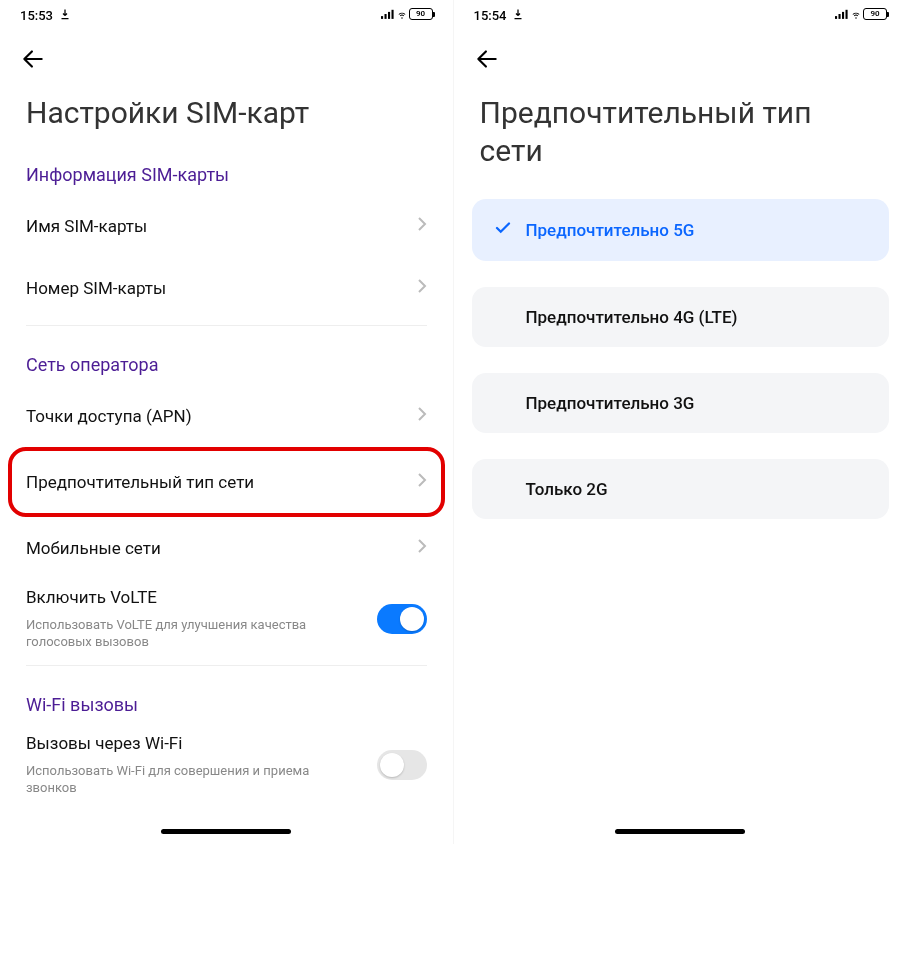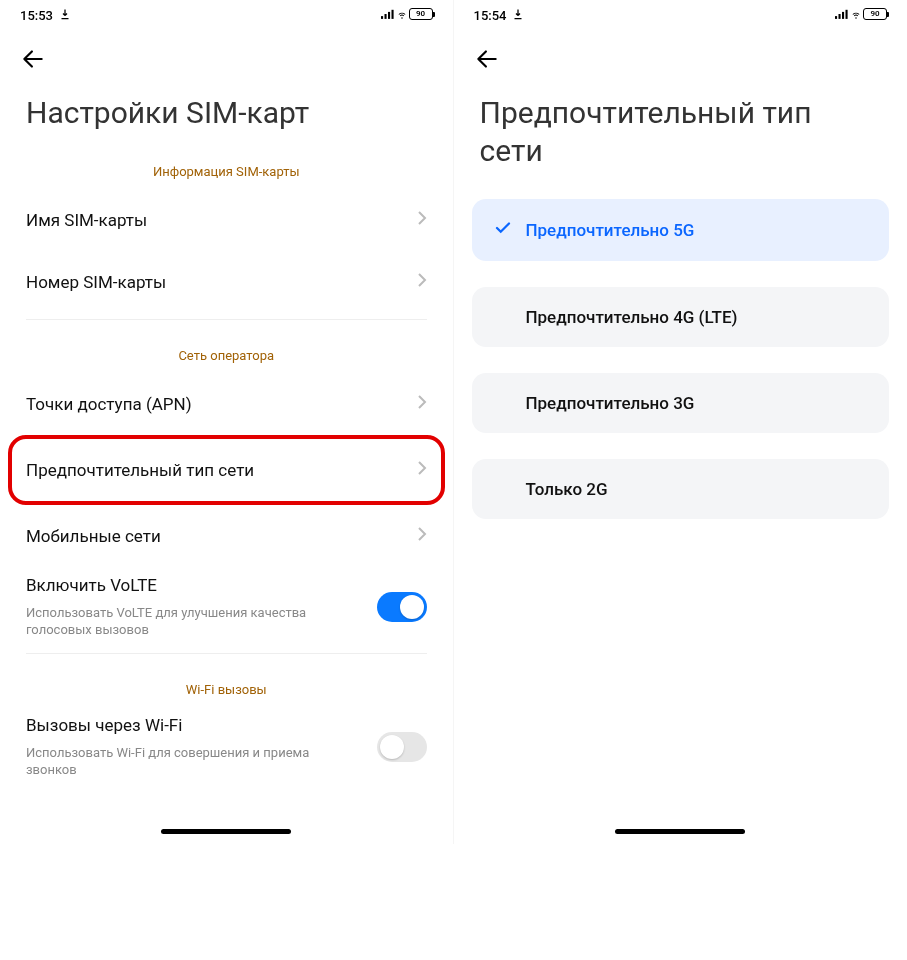--- a/index.html
+++ b/index.html
@@ -58,24 +58,23 @@
   .back-arrow svg { width:26px; height:26px; stroke:#000; }
   .page-title {
     font-size: 30px;
     font-weight: 400;
     color: #333;
     padding: 18px 26px 10px 26px;
     line-height: 1.25;
   }
   .content { padding: 0 26px; flex:1; overflow:hidden; }
   .section-label {
-    font-size: 13px;
-    color: #a16207;
+    font-size: 18px;
+    color: #4c1d95;
     padding: 22px 0 10px 0;
-    text-align: center;
   }
   .row {
     display: flex;
     align-items: center;
     justify-content: space-between;
     min-height: 62px;
     padding: 8px 0;
     gap: 10px;
   }
   .row-main { display:flex; flex-direction:column; flex:1; }

